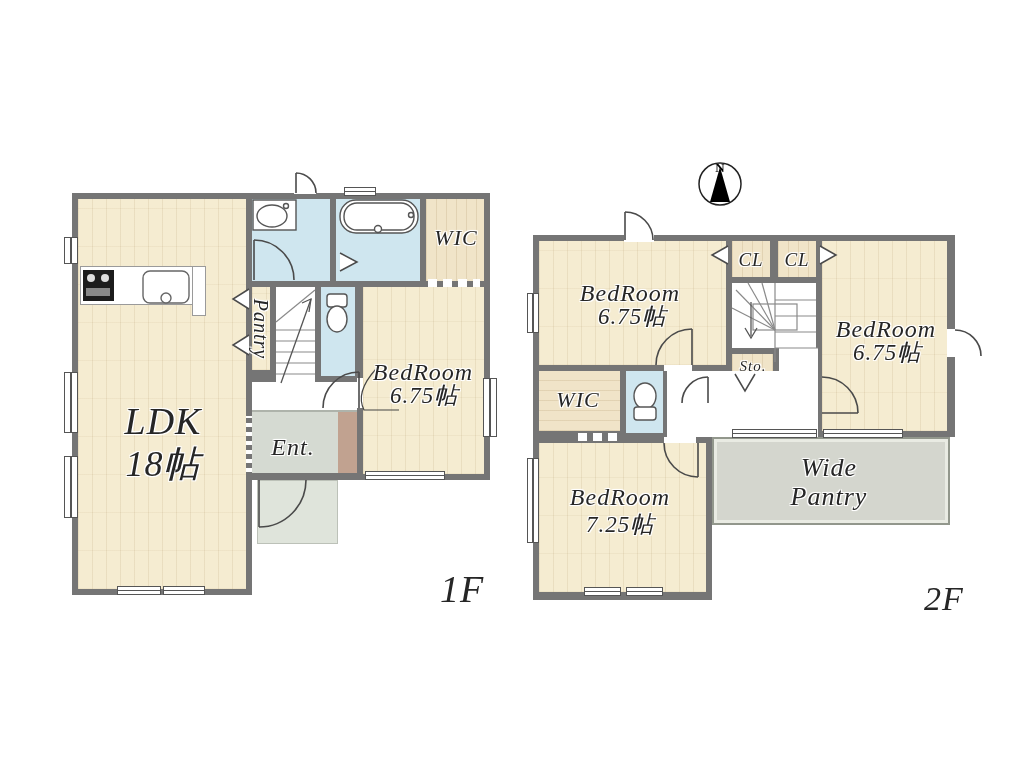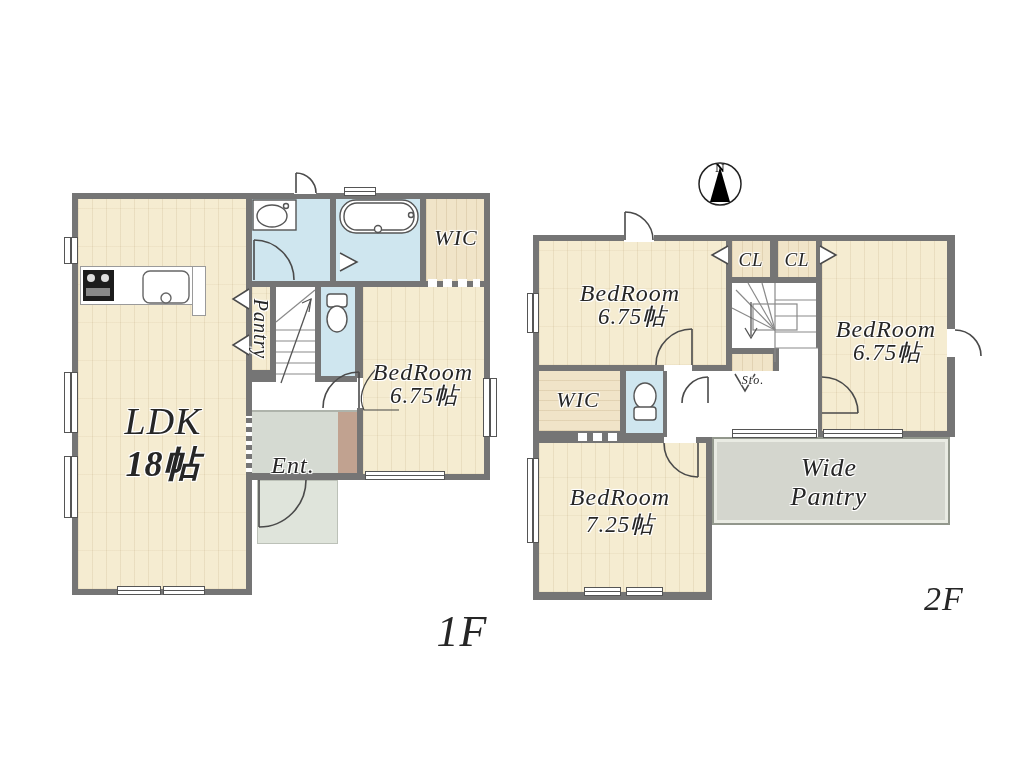--- a/index.html
+++ b/index.html
@@ -220,35 +220,35 @@
     </g>
 
     <g>
       <circle cx="720" cy="184" r="21" fill="#ffffff" stroke="#222" stroke-width="1.5"></circle>
       <path d="M720,167 L710,202 L730,202 Z" fill="#000"></path>
       <text x="720" y="172" text-anchor="middle" font-size="13" font-weight="bold" fill="#000" font-family="Liberation Serif, DejaVu Serif, serif">N</text>
     </g>
   </svg>
 
   <div class="lbl" style="left:163px;top:421px;font-size:38px;">LDK</div>
-  <div class="lbl" style="left:163px;top:464px;font-size:36px;font-weight:bold;">18帖</div>
+  <div class="lbl" style="left:163px;top:464px;font-size:36px;">18帖</div>
   <div class="lbl" style="left:423px;top:372px;font-size:24px;">BedRoom</div>
   <div class="lbl" style="left:424px;top:395px;font-size:23px;">6.75帖</div>
   <div class="lbl rot" style="left:261px;top:329px;font-size:20px;">Pantry</div>
   <div class="lbl" style="left:456px;top:238px;font-size:22px;">WIC</div>
-  <div class="lbl" style="left:293px;top:447px;font-size:24px;margin-top:18px;">Ent.</div>
-  <div class="lbl" style="left:462px;top:632px;font-size:44px;">1F</div>
+  <div class="lbl" style="left:293px;top:447px;font-size:24px;">Ent.</div>
+  <div class="lbl" style="left:462px;top:589px;font-size:38px;">1F</div>
 
   <div class="lbl" style="left:630px;top:293px;font-size:24px;">BedRoom</div>
   <div class="lbl" style="left:632px;top:316px;font-size:23px;">6.75帖</div>
   <div class="lbl" style="left:886px;top:329px;font-size:24px;">BedRoom</div>
   <div class="lbl" style="left:887px;top:352px;font-size:23px;">6.75帖</div>
   <div class="lbl" style="left:620px;top:497px;font-size:24px;">BedRoom</div>
   <div class="lbl" style="left:620px;top:524px;font-size:23px;">7.25帖</div>
   <div class="lbl" style="left:578px;top:400px;font-size:22px;">WIC</div>
   <div class="lbl" style="left:751px;top:259px;font-size:19px;">CL</div>
   <div class="lbl" style="left:797px;top:259px;font-size:19px;">CL</div>
-  <div class="lbl" style="left:753px;top:380px;font-size:12px;">Sto.</div>
+  <div class="lbl" style="left:753px;top:366px;font-size:15px;">Sto.</div>
   <div class="lbl" style="left:829px;top:468px;font-size:26px;">Wide</div>
   <div class="lbl" style="left:829px;top:497px;font-size:26px;">Pantry</div>
   <div class="lbl" style="left:944px;top:599px;font-size:34px;">2F</div>
 
 </div>
 
 </body></html>

